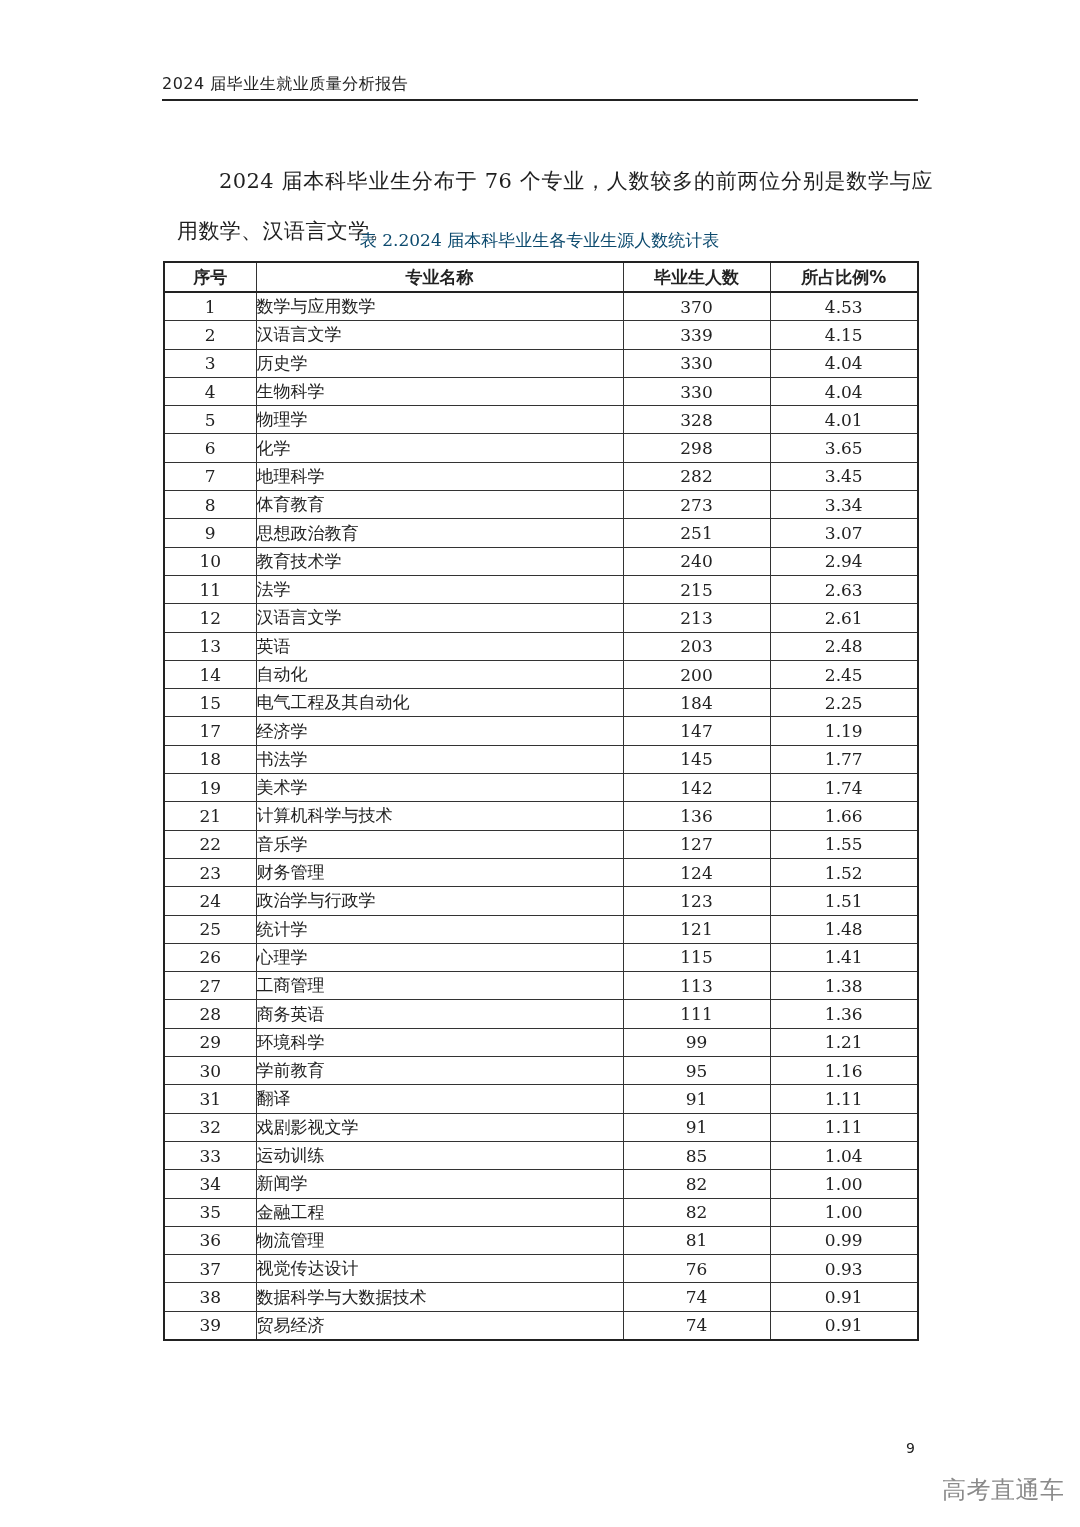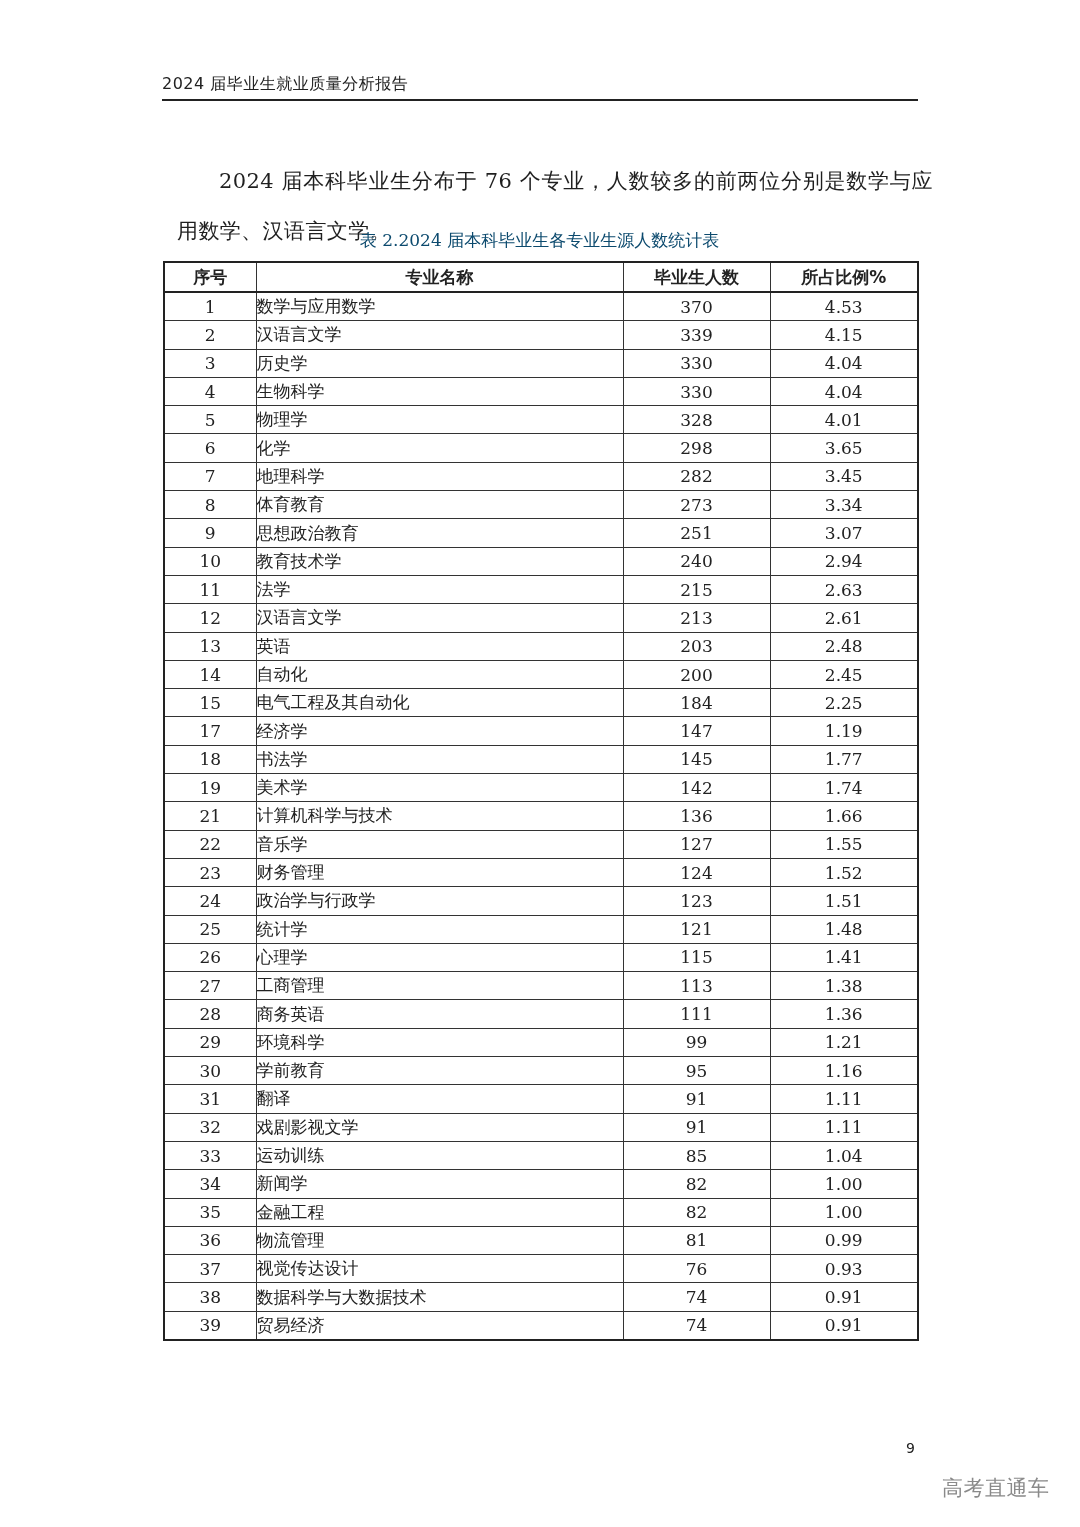--- a/index.html
+++ b/index.html
@@ -93,21 +93,21 @@
       top: 1440px;
       font-family: "DejaVu Sans", "Liberation Sans", sans-serif;
       font-size: 14px;
       color: #222;
     }
     .watermark {
       position: absolute;
       left: 942px;
       top: 1474px;
       font-family: Liberation Mono, monospace;
-      font-size: 21px;
+      font-size: 24px;
       color: #8a8a8a;
       letter-spacing: 0.5px;
     }
   </style>
 </head>
 <body>
 
 <div class="running-header">2024 届毕业生就业质量分析报告</div>
 <div class="header-rule"></div>
 

